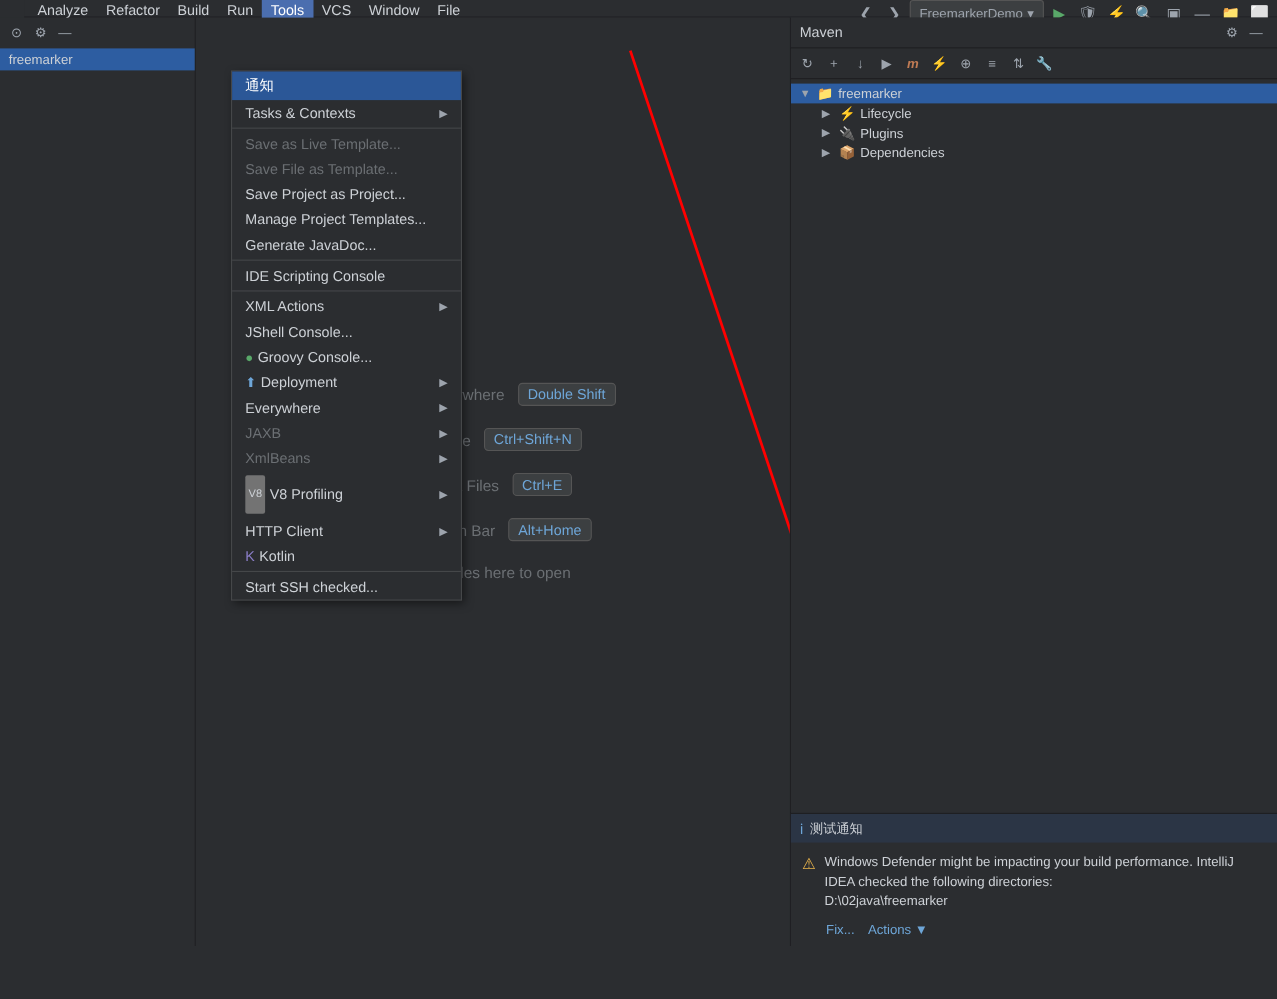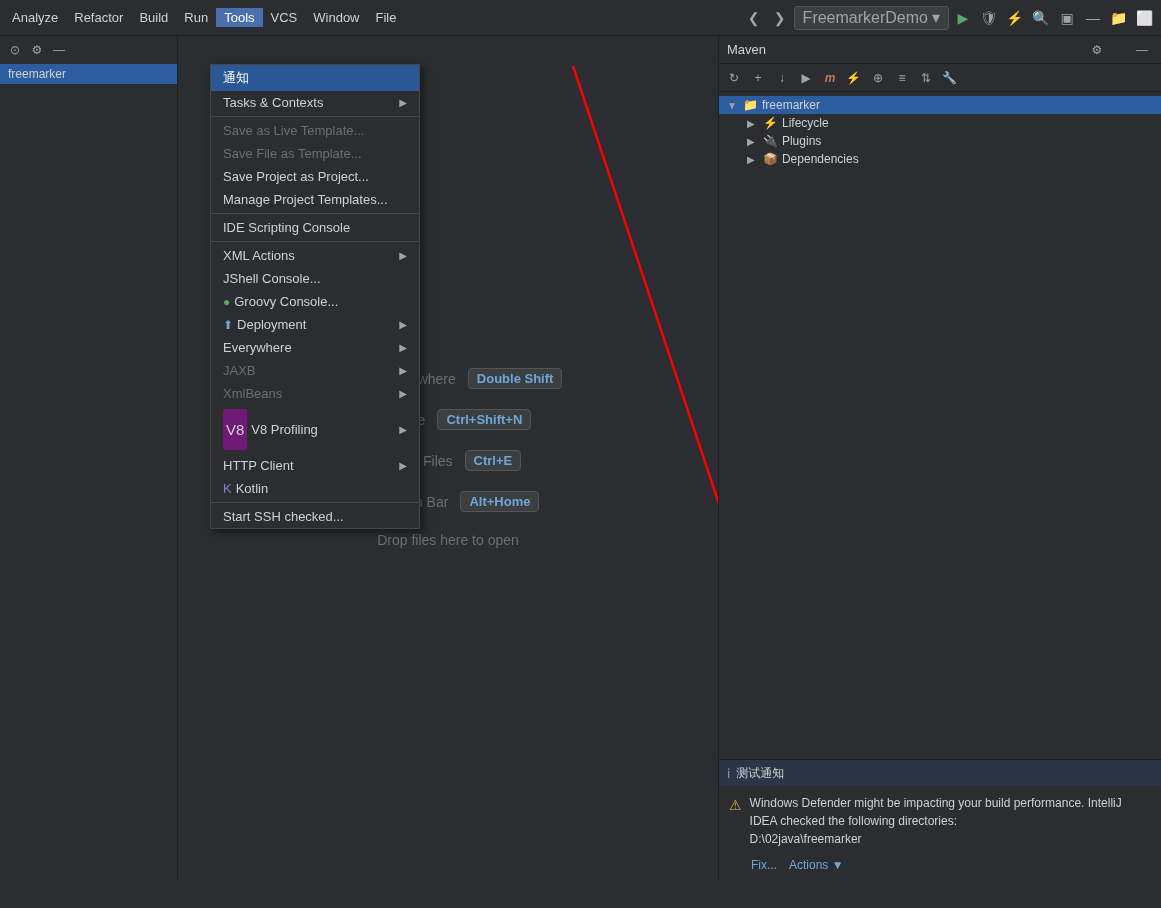--- a/index.html
+++ b/index.html
@@ -10,25 +10,26 @@
       font-family: 'Segoe UI', Arial, sans-serif;
       font-size: 13px;
       color: #cdd1d6;
       overflow: hidden;
       position: relative;
     }
 
     
     .menu-bar {
       display: flex;
-      align-items: center;
-      height: 36px;
+      align-items: flex-start;
+      height: 16px;
       background: #2b2d30;
       border-bottom: 1px solid #1e1f22;
       padding: 0 4px;
+      margin-left: 22px;
     }
     .menu-item {
       padding: 2px 8px;
       cursor: pointer;
       color: #cdd1d6;
       font-size: 13px;
     }
     .menu-item:hover, .menu-item.active {
       background: #4b6eaf;
       color: #fff;
@@ -111,21 +112,21 @@
       color: #6b6f73;
       font-size: 14px;
     }
     .hint-key {
       background: #3c3f41;
       border: 1px solid #555;
       border-radius: 4px;
       padding: 2px 8px;
       color: #6ea6d8;
       font-size: 13px;
-      font-weight: 700;
+      font-weight: 400;
     }
     .hint-label {
       color: #6b6f73;
     }
 
     
     .arrow-overlay {
       position: absolute;
       top: 0;
       left: 0;
@@ -142,21 +143,20 @@
       display: flex;
       flex-direction: column;
     }
     .maven-header {
       display: flex;
       align-items: center;
       height: 28px;
       padding: 0 8px;
       background: #2b2d30;
       border-bottom: 1px solid #1e1f22;
-      gap: 23px;
     }
     .maven-title {
       flex: 1;
       font-size: 13px;
       color: #cdd1d6;
     }
     .maven-toolbar {
       display: flex;
       align-items: center;
       height: 28px;
@@ -302,21 +302,21 @@
   <span class="menu-item">Build</span>
   <span class="menu-item">Run</span>
   <span class="menu-item active">Tools</span>
   <span class="menu-item">VCS</span>
   <span class="menu-item">Window</span>
   <span class="menu-item">File</span>
 
   <div style="margin-left: auto; display:flex; align-items:center; gap:2px;">
     <div class="toolbar-btn">❮</div>
     <div class="toolbar-btn">❯</div>
-    <div class="toolbar-btn" style="gap:4px; width:auto; padding:0 8px; background:#3c3f41; border:1px solid #555; border-radius:3px; font-size:16px;">
+    <div class="toolbar-btn" style="gap:4px; width:auto; padding:0 8px; background:#3c3f41; border:1px solid #555; border-radius:3px; font-size:12px;">
       <span>FreemarkerDemo</span>
       <span>▾</span>
     </div>
     <div class="toolbar-btn run-btn">▶</div>
     <div class="toolbar-btn">🛡</div>
     <div class="toolbar-btn">⚡</div>
     <div class="toolbar-btn">🔍</div>
     <div class="toolbar-btn">▣</div>
     <div class="toolbar-btn">—</div>
     <div class="toolbar-btn">📁</div>
@@ -443,20 +443,23 @@
   </div>
   <div class="dropdown-item disabled">
     <span>Save File as Template...</span>
   </div>
   <div class="dropdown-item">
     <span>Save Project as Project...</span>
   </div>
   <div class="dropdown-item">
     <span>Manage Project Templates...</span>
   </div>
+  <div class="dropdown-item">
+    <span>Generate JavaDoc...</span>
+  </div>
   <div class="dropdown-sep"></div>
   <div class="dropdown-item">
     <span>IDE Scripting Console</span>
   </div>
   <div class="dropdown-sep"></div>
   <div class="dropdown-item">
     <span>XML Actions</span>
     <span class="dropdown-arrow">▶</span>
   </div>
   <div class="dropdown-item">
@@ -482,21 +485,21 @@
   <div class="dropdown-item disabled">
     <span>JAXB</span>
     <span class="dropdown-arrow">▶</span>
   </div>
   <div class="dropdown-item disabled">
     <span>XmlBeans</span>
     <span class="dropdown-arrow">▶</span>
   </div>
   <div class="dropdown-item">
     <span class="item-with-icon">
-      <span style="color:#cdd1d6; font-size:15px; background:#701a75; padding:12px 3px; border-radius:2px;">V8</span>
+      <span style="color:#cdd1d6; font-size:10px; background:#737373; padding:12px 3px; border-radius:2px;">V8</span>
       <span> V8 Profiling</span>
     </span>
     <span class="dropdown-arrow">▶</span>
   </div>
   <div class="dropdown-item">
     <span>HTTP Client</span>
     <span class="dropdown-arrow">▶</span>
   </div>
   <div class="dropdown-item">
     <span class="item-with-icon">

